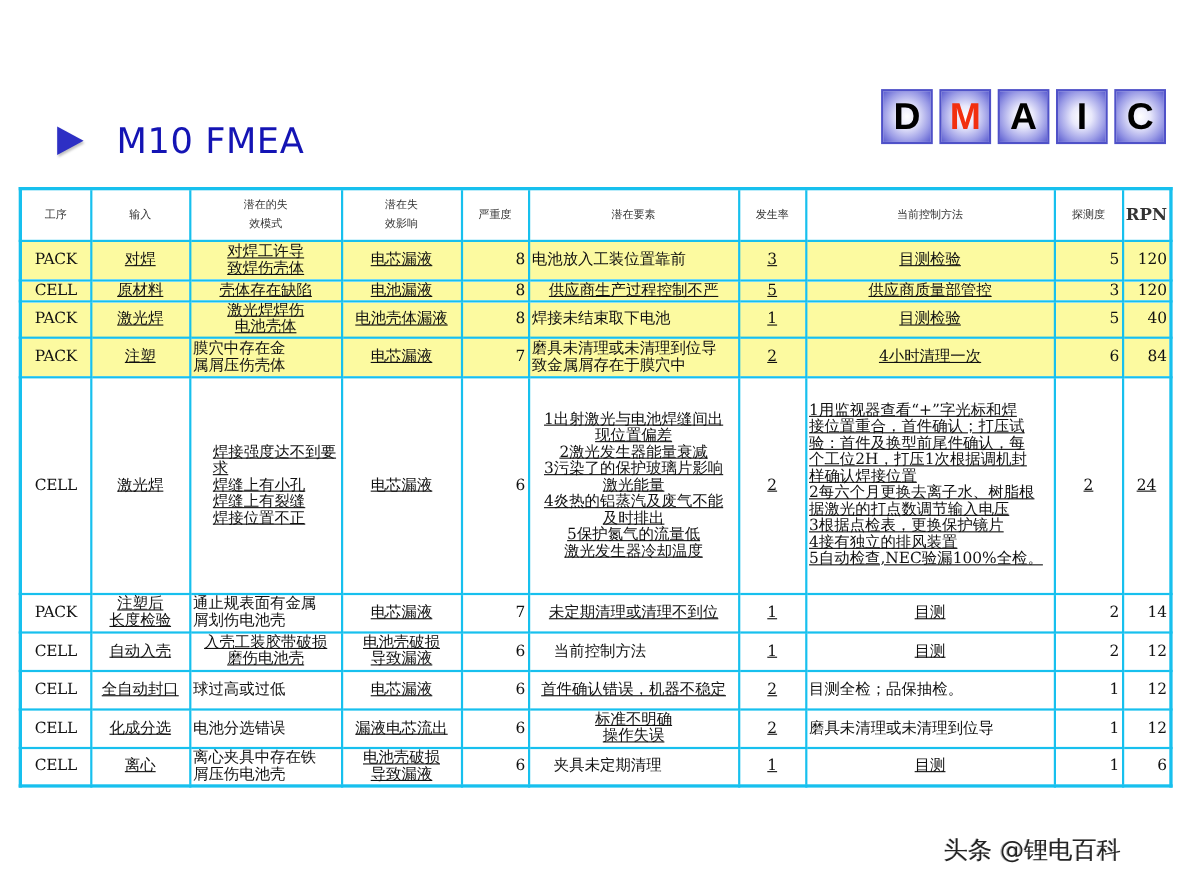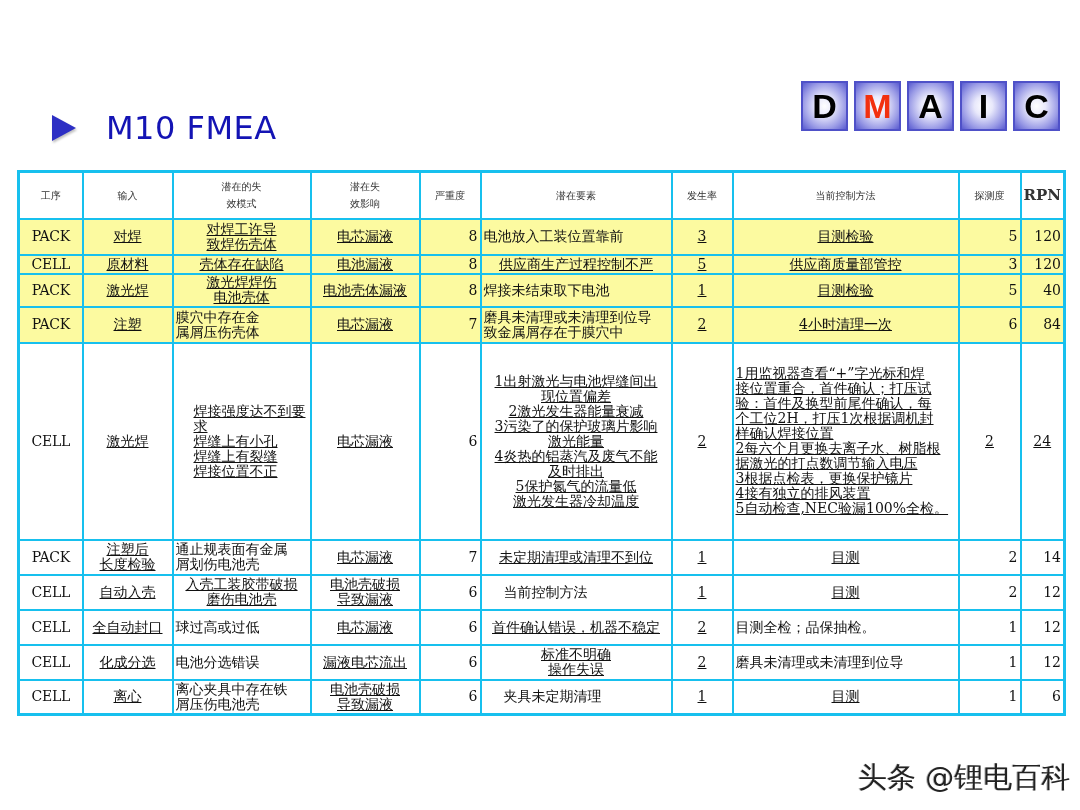--- a/index.html
+++ b/index.html
@@ -32,21 +32,21 @@
   }
   table.fmea th { color: #333; font-size: 10px; text-align: center; line-height: 17px; }
   tr.hl td { background: #fcfaa0; }
   td.c { text-align: center; text-decoration: underline; }
   td.r { text-align: right; padding-right: 14px; }
   td.rpn { text-align: right; padding-right: 4px; }
   td.l { text-align: left; padding-left: 8px; }
   td.proc { font-size: 12px; font-weight: bold; text-align: center; letter-spacing: -0.3px; }
   td.sm { font-size: 13px; line-height: 15px; }
   .watermark {
-    position: absolute; left: 858px; top: 758px; font-family: "DejaVu Sans", sans-serif; font-size: 29px; color: #222;
+    position: absolute; left: 858px; top: 758px; font-family: "DejaVu Sans", sans-serif; font-size: 22px; color: #222;
     text-shadow: 1px 1px 0 #fff, -1px 0 0 #bbb;
   }
 </style>
 </head>
 <body>
 
 <div class="title-wrap">
   <span class="title-arrow"></span>
   <span class="title-text">M10 FMEA</span>
 </div>

